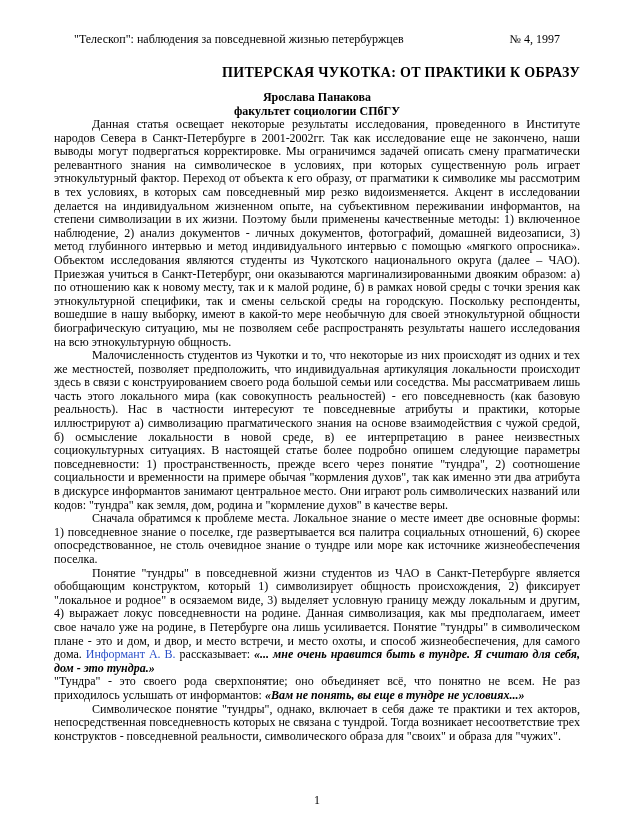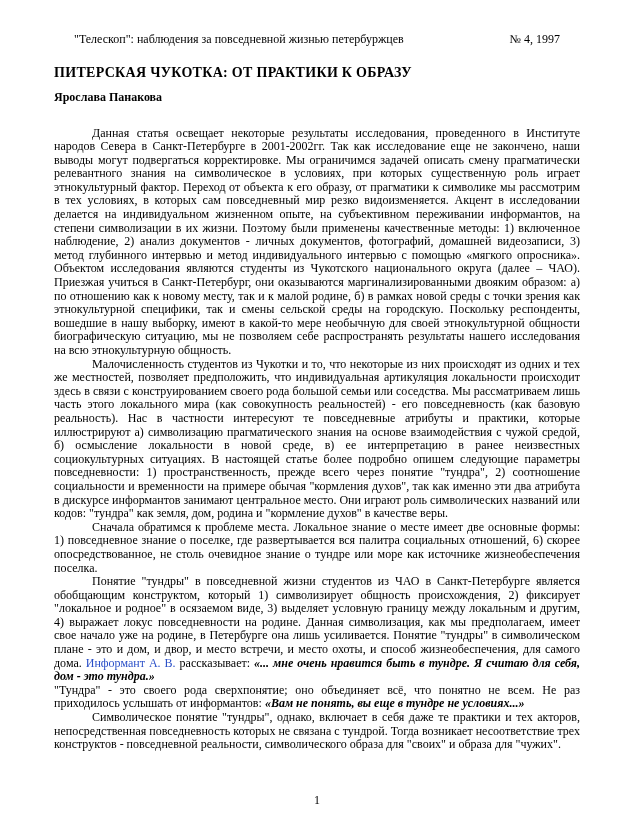--- a/index.html
+++ b/index.html
@@ -21,34 +21,33 @@
   }
   .header {
     display: flex;
     justify-content: space-between;
     align-items: baseline;
     font-size: 12px;
     padding: 0 20px;
   }
   .title {
     margin: 18px 0 0 0;
-    text-align: left;
+    text-align: right;
     font-size: 14px;
     font-weight: bold;
     letter-spacing: 0.3px;
   }
   .author {
     margin-top: 10px;
-    text-align: left;
+    text-align: center;
     font-size: 12px;
     font-weight: bold;
     line-height: 13.5px;
   }
   .body-text {
-    margin-top: 22px;
     font-size: 12px;
     line-height: 13.6px;
     text-align: justify;
   }
   .para { margin: 0; }
   .para.indent { text-indent: 38px; }
   .seg-normal { }
   .seg-quote { font-weight: bold; font-style: italic; }
   .seg-informant { color: var(--informant-color, #2b50c8); }
   .page-number {
@@ -67,20 +66,21 @@
 
   <div class="header">
     <span>"Телескоп": наблюдения за повседневной жизнью петербуржцев</span>
     <span>№ 4, 1997</span>
   </div>
 
   <h1 class="title">ПИТЕРСКАЯ ЧУКОТКА: ОТ ПРАКТИКИ К ОБРАЗУ</h1>
 
   <div class="author">
     <div>Ярослава Панакова</div>
+    <div>факультет социологии СПбГУ</div>
   </div>
 
   <div class="body-text">
       <p class="para indent"><span class="seg-normal">Данная статья освещает некоторые результаты исследования, проведенного в Институте народов Севера в Санкт-Петербурге в 2001-2002гг. Так как исследование еще не закончено, наши выводы могут подвергаться корректировке. Мы ограничимся задачей описать смену прагматически релевантного знания на символическое в условиях, при которых существенную роль играет этнокультурный фактор. Переход от объекта к его образу, от прагматики к символике мы рассмотрим в тех условиях, в которых сам повседневный мир резко видоизменяется. Акцент в исследовании делается на индивидуальном жизненном опыте, на субъективном переживании информантов, на степени символизации в их жизни. Поэтому были применены качественные методы: 1) включенное наблюдение, 2) анализ документов - личных документов, фотографий, домашней видеозаписи, 3) метод глубинного интервью и метод индивидуального интервью с помощью «мягкого опросника». Объектом исследования являются студенты из Чукотского национального округа (далее – ЧАО). Приезжая учиться в Санкт-Петербург, они оказываются маргинализированными двояким образом: а) по отношению как к новому месту, так и к малой родине, б) в рамках новой среды с точки зрения как этнокультурной специфики, так и смены сельской среды на городскую. Поскольку респонденты, вошедшие в нашу выборку, имеют в какой-то мере необычную для своей этнокультурной общности биографическую ситуацию, мы не позволяем себе распространять результаты нашего исследования на всю этнокультурную общность.</span></p>
       <p class="para indent"><span class="seg-normal">Малочисленность студентов из Чукотки и то, что некоторые из них происходят из одних и тех же местностей, позволяет предположить, что индивидуальная артикуляция локальности происходит здесь в связи с конструированием своего рода большой семьи или соседства. Мы рассматриваем лишь часть этого локального мира (как совокупность реальностей) - его повседневность (как базовую реальность). Нас в частности интересуют те повседневные атрибуты и практики, которые иллюстрируют а) символизацию прагматического знания на основе взаимодействия с чужой средой, б) осмысление локальности в новой среде, в) ее интерпретацию в ранее неизвестных социокультурных ситуациях. В настоящей статье более подробно опишем следующие параметры повседневности: 1) пространственность, прежде всего через понятие "тундра", 2) соотношение социальности и временности на примере обычая "кормления духов", так как именно эти два атрибута в дискурсе информантов занимают центральное место. Они играют роль символических названий или кодов: "тундра" как земля, дом, родина и "кормление духов" в качестве веры.</span></p>
       <p class="para indent"><span class="seg-normal">Сначала обратимся к проблеме места. Локальное знание о месте имеет две основные формы: 1) повседневное знание о поселке, где развертывается вся палитра социальных отношений, 6) скорее опосредствованное, не столь очевидное знание о тундре или море как источнике жизнеобеспечения поселка.</span></p>
       <p class="para indent"><span class="seg-normal">Понятие "тундры" в повседневной жизни студентов из ЧАО в Санкт-Петербурге является обобщающим конструктом, который 1) символизирует общность происхождения, 2) фиксирует "локальное и родное" в осязаемом виде, 3) выделяет условную границу между локальным и другим, 4) выражает локус повседневности на родине. Данная символизация, как мы предполагаем, имеет свое начало уже на родине, в Петербурге она лишь усиливается. Понятие "тундры" в символическом плане - это и дом, и двор, и место встречи, и место охоты, и способ жизнеобеспечения, для самого дома. </span><span class="seg-informant">Информант А. В.</span><span class="seg-normal"> рассказывает: </span><span class="seg-quote">«... мне очень нравится быть в тундре. Я считаю для себя, дом - это тундра.»</span></p>
       <p class="para"><span class="seg-normal">"Тундра" - это своего рода сверхпонятие; оно объединяет всё, что понятно не всем. Не раз приходилось услышать от информантов: </span><span class="seg-quote">«Вам не понять, вы еще в тундре не условиях...»</span></p>
       <p class="para indent"><span class="seg-normal">Символическое понятие "тундры", однако, включает в себя даже те практики и тех акторов, непосредственная повседневность которых не связана с тундрой. Тогда возникает несоответствие трех конструктов - повседневной реальности, символического образа для "своих" и образа для "чужих".</span></p>
     </div>

